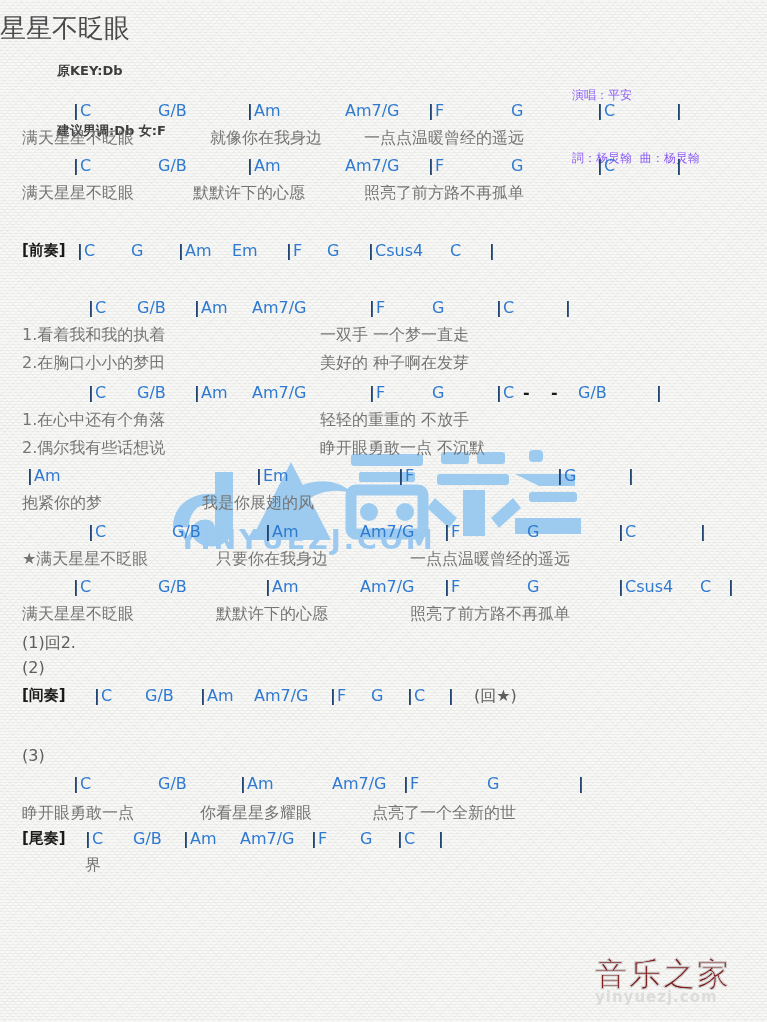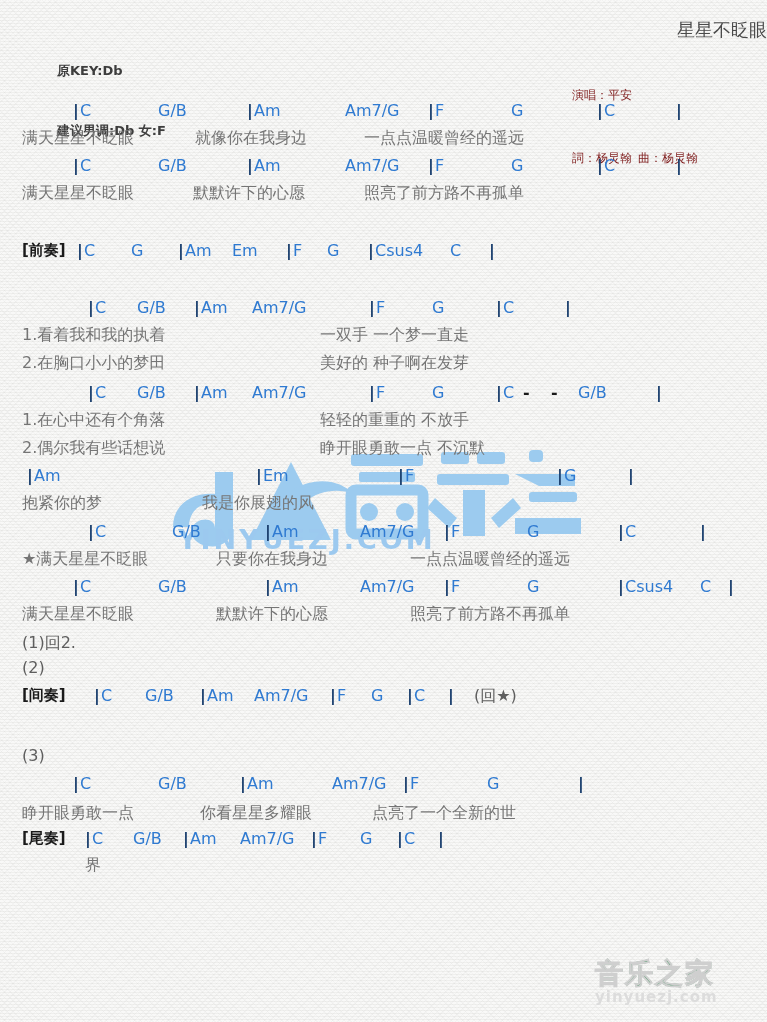--- a/index.html
+++ b/index.html
@@ -25,29 +25,29 @@
   
   .keyinfo{
     position:absolute;left:57px;top:21px;
     font-size:13px;line-height:20px;
     color:#3d3d3d;font-weight:bold;
     white-space:pre;
   }
   .keyinfo div{letter-spacing:0px;}
   .title{
     position:absolute;left:0;right:0;top:13px;
-    text-align:right;
-    font-size:18px;line-height:34px;
+    text-align:left;
+    font-size:26px;line-height:34px;
     color:#4a4a4a;
-    font-family:Liberation Sans, sans-serif;
+    font-family:Liberation Mono, monospace;
   }
   .credits{
     position:absolute;left:572px;top:43px;
     font-size:12px;line-height:21px;
-    color:#7f1d1d;white-space:pre;font-family:Liberation Serif, serif;
+    color:#8b5cf6;white-space:pre;
   }
 
   
   .line{
     position:absolute;left:0;width:767px;
     height:25px;white-space:pre;
   }
   .chordline{
     font-size:16px;line-height:25px;
     color:#2f7ad1;
@@ -79,21 +79,21 @@
     font-size:27px;letter-spacing:3px;
     color:#9cc9ef;font-weight:bold;
     z-index:1;pointer-events:none;
     font-family:"DejaVu Sans","Liberation Sans",sans-serif;
   }
   .wm-br{
     position:absolute;right:12px;bottom:8px;
     width:160px;height:54px;z-index:1;pointer-events:none;
   }
   .wm-br-cn{
-    font-size:28px;font-weight:bold;color:#15803d;
+    font-size:32px;font-weight:normal;color:#7f1d1d;
     letter-spacing:2px;line-height:28px;
     -webkit-text-stroke:1px #cfcfcf;
   }
   .wm-br-en{
     font-size:15px;font-weight:bold;color:#dcdcdc;
     letter-spacing:1px;line-height:18px;
   }
 </style>
 </head>
 <body>
@@ -144,21 +144,21 @@
 
   <div class="title">星星不眨眼</div>
 
   <div class="credits">
     <div>演唱：平安</div>
     <div>詞：杨炅翰  曲：杨炅翰</div>
   </div>
 
   <div id="music-lines">
       <div class="line chordline" style="top: 98px;"><span class="tok bar" style="left: 73px;">|</span><span class="tok ch" style="left: 80px;">C</span><span class="tok ch" style="left: 158px;">G/B</span><span class="tok bar" style="left: 247px;">|</span><span class="tok ch" style="left: 254px;">Am</span><span class="tok ch" style="left: 345px;">Am7/G</span><span class="tok bar" style="left: 428px;">|</span><span class="tok ch" style="left: 435px;">F</span><span class="tok ch" style="left: 511px;">G</span><span class="tok bar" style="left: 597px;">|</span><span class="tok ch" style="left: 604px;">C</span><span class="tok bar" style="left: 676px;">|</span></div>
-      <div class="line lyricline" style="top: 125px;"><span class="tok lyr" style="left: 22px;">满天星星不眨眼</span><span class="tok lyr" style="left: 195px;">就像你在我身边</span><span class="tok lyr" style="left: 364px;">一点点温暖曾经的遥远</span></div>
+      <div class="line lyricline" style="top: 125px;"><span class="tok lyr" style="left: 22px;">满天星星不眨眼</span><span class="tok lyr" style="left: 210px;">就像你在我身边</span><span class="tok lyr" style="left: 364px;">一点点温暖曾经的遥远</span></div>
       <div class="line chordline" style="top: 153px;"><span class="tok bar" style="left: 73px;">|</span><span class="tok ch" style="left: 80px;">C</span><span class="tok ch" style="left: 158px;">G/B</span><span class="tok bar" style="left: 247px;">|</span><span class="tok ch" style="left: 254px;">Am</span><span class="tok ch" style="left: 345px;">Am7/G</span><span class="tok bar" style="left: 428px;">|</span><span class="tok ch" style="left: 435px;">F</span><span class="tok ch" style="left: 511px;">G</span><span class="tok bar" style="left: 597px;">|</span><span class="tok ch" style="left: 604px;">C</span><span class="tok bar" style="left: 676px;">|</span></div>
       <div class="line lyricline" style="top: 180px;"><span class="tok lyr" style="left: 22px;">满天星星不眨眼</span><span class="tok lyr" style="left: 193px;">默默许下的心愿</span><span class="tok lyr" style="left: 364px;">照亮了前方路不再孤单</span></div>
       <div class="line chordline" style="top: 238px;"><span class="tok sec" style="left: 22px;">[前奏]</span><span class="tok bar" style="left: 77px;">|</span><span class="tok ch" style="left: 84px;">C</span><span class="tok ch" style="left: 131px;">G</span><span class="tok bar" style="left: 178px;">|</span><span class="tok ch" style="left: 185px;">Am</span><span class="tok ch" style="left: 232px;">Em</span><span class="tok bar" style="left: 286px;">|</span><span class="tok ch" style="left: 293px;">F</span><span class="tok ch" style="left: 327px;">G</span><span class="tok bar" style="left: 368px;">|</span><span class="tok ch" style="left: 375px;">Csus4</span><span class="tok ch" style="left: 450px;">C</span><span class="tok bar" style="left: 489px;">|</span></div>
       <div class="line chordline" style="top: 295px;"><span class="tok bar" style="left: 88px;">|</span><span class="tok ch" style="left: 95px;">C</span><span class="tok ch" style="left: 137px;">G/B</span><span class="tok bar" style="left: 194px;">|</span><span class="tok ch" style="left: 201px;">Am</span><span class="tok ch" style="left: 252px;">Am7/G</span><span class="tok bar" style="left: 369px;">|</span><span class="tok ch" style="left: 376px;">F</span><span class="tok ch" style="left: 432px;">G</span><span class="tok bar" style="left: 496px;">|</span><span class="tok ch" style="left: 503px;">C</span><span class="tok bar" style="left: 565px;">|</span></div>
       <div class="line lyricline" style="top: 322px;"><span class="tok lyr" style="left: 22px;">1.看着我和我的执着</span><span class="tok lyr" style="left: 320px; text-align: right;">一双手 一个梦一直走</span></div>
       <div class="line lyricline" style="top: 350px;"><span class="tok lyr" style="left: 22px;">2.在胸口小小的梦田</span><span class="tok lyr" style="left: 320px;">美好的 种子啊在发芽</span></div>
       <div class="line chordline" style="top: 380px;"><span class="tok bar" style="left: 88px;">|</span><span class="tok ch" style="left: 95px;">C</span><span class="tok ch" style="left: 137px;">G/B</span><span class="tok bar" style="left: 194px;">|</span><span class="tok ch" style="left: 201px;">Am</span><span class="tok ch" style="left: 252px;">Am7/G</span><span class="tok bar" style="left: 369px;">|</span><span class="tok ch" style="left: 376px;">F</span><span class="tok ch" style="left: 432px;">G</span><span class="tok bar" style="left: 496px;">|</span><span class="tok ch" style="left: 503px;">C</span><span class="tok dash" style="left: 523px;">-</span><span class="tok dash" style="left: 551px;">-</span><span class="tok ch" style="left: 578px;">G/B</span><span class="tok bar" style="left: 656px;">|</span></div>
       <div class="line lyricline" style="top: 407px;"><span class="tok lyr" style="left: 22px;">1.在心中还有个角落</span><span class="tok lyr" style="left: 320px;">轻轻的重重的 不放手</span></div>
       <div class="line lyricline" style="top: 435px;"><span class="tok lyr" style="left: 22px;">2.偶尔我有些话想说</span><span class="tok lyr" style="left: 320px;">睁开眼勇敢一点 不沉默</span></div>
       <div class="line chordline" style="top: 463px;"><span class="tok bar" style="left: 27px;">|</span><span class="tok ch" style="left: 34px;">Am</span><span class="tok bar" style="left: 256px;">|</span><span class="tok ch" style="left: 263px;">Em</span><span class="tok bar" style="left: 398px;">|</span><span class="tok ch" style="left: 405px;">F</span><span class="tok bar" style="left: 557px;">|</span><span class="tok ch" style="left: 564px;">G</span><span class="tok bar" style="left: 628px;">|</span></div>

